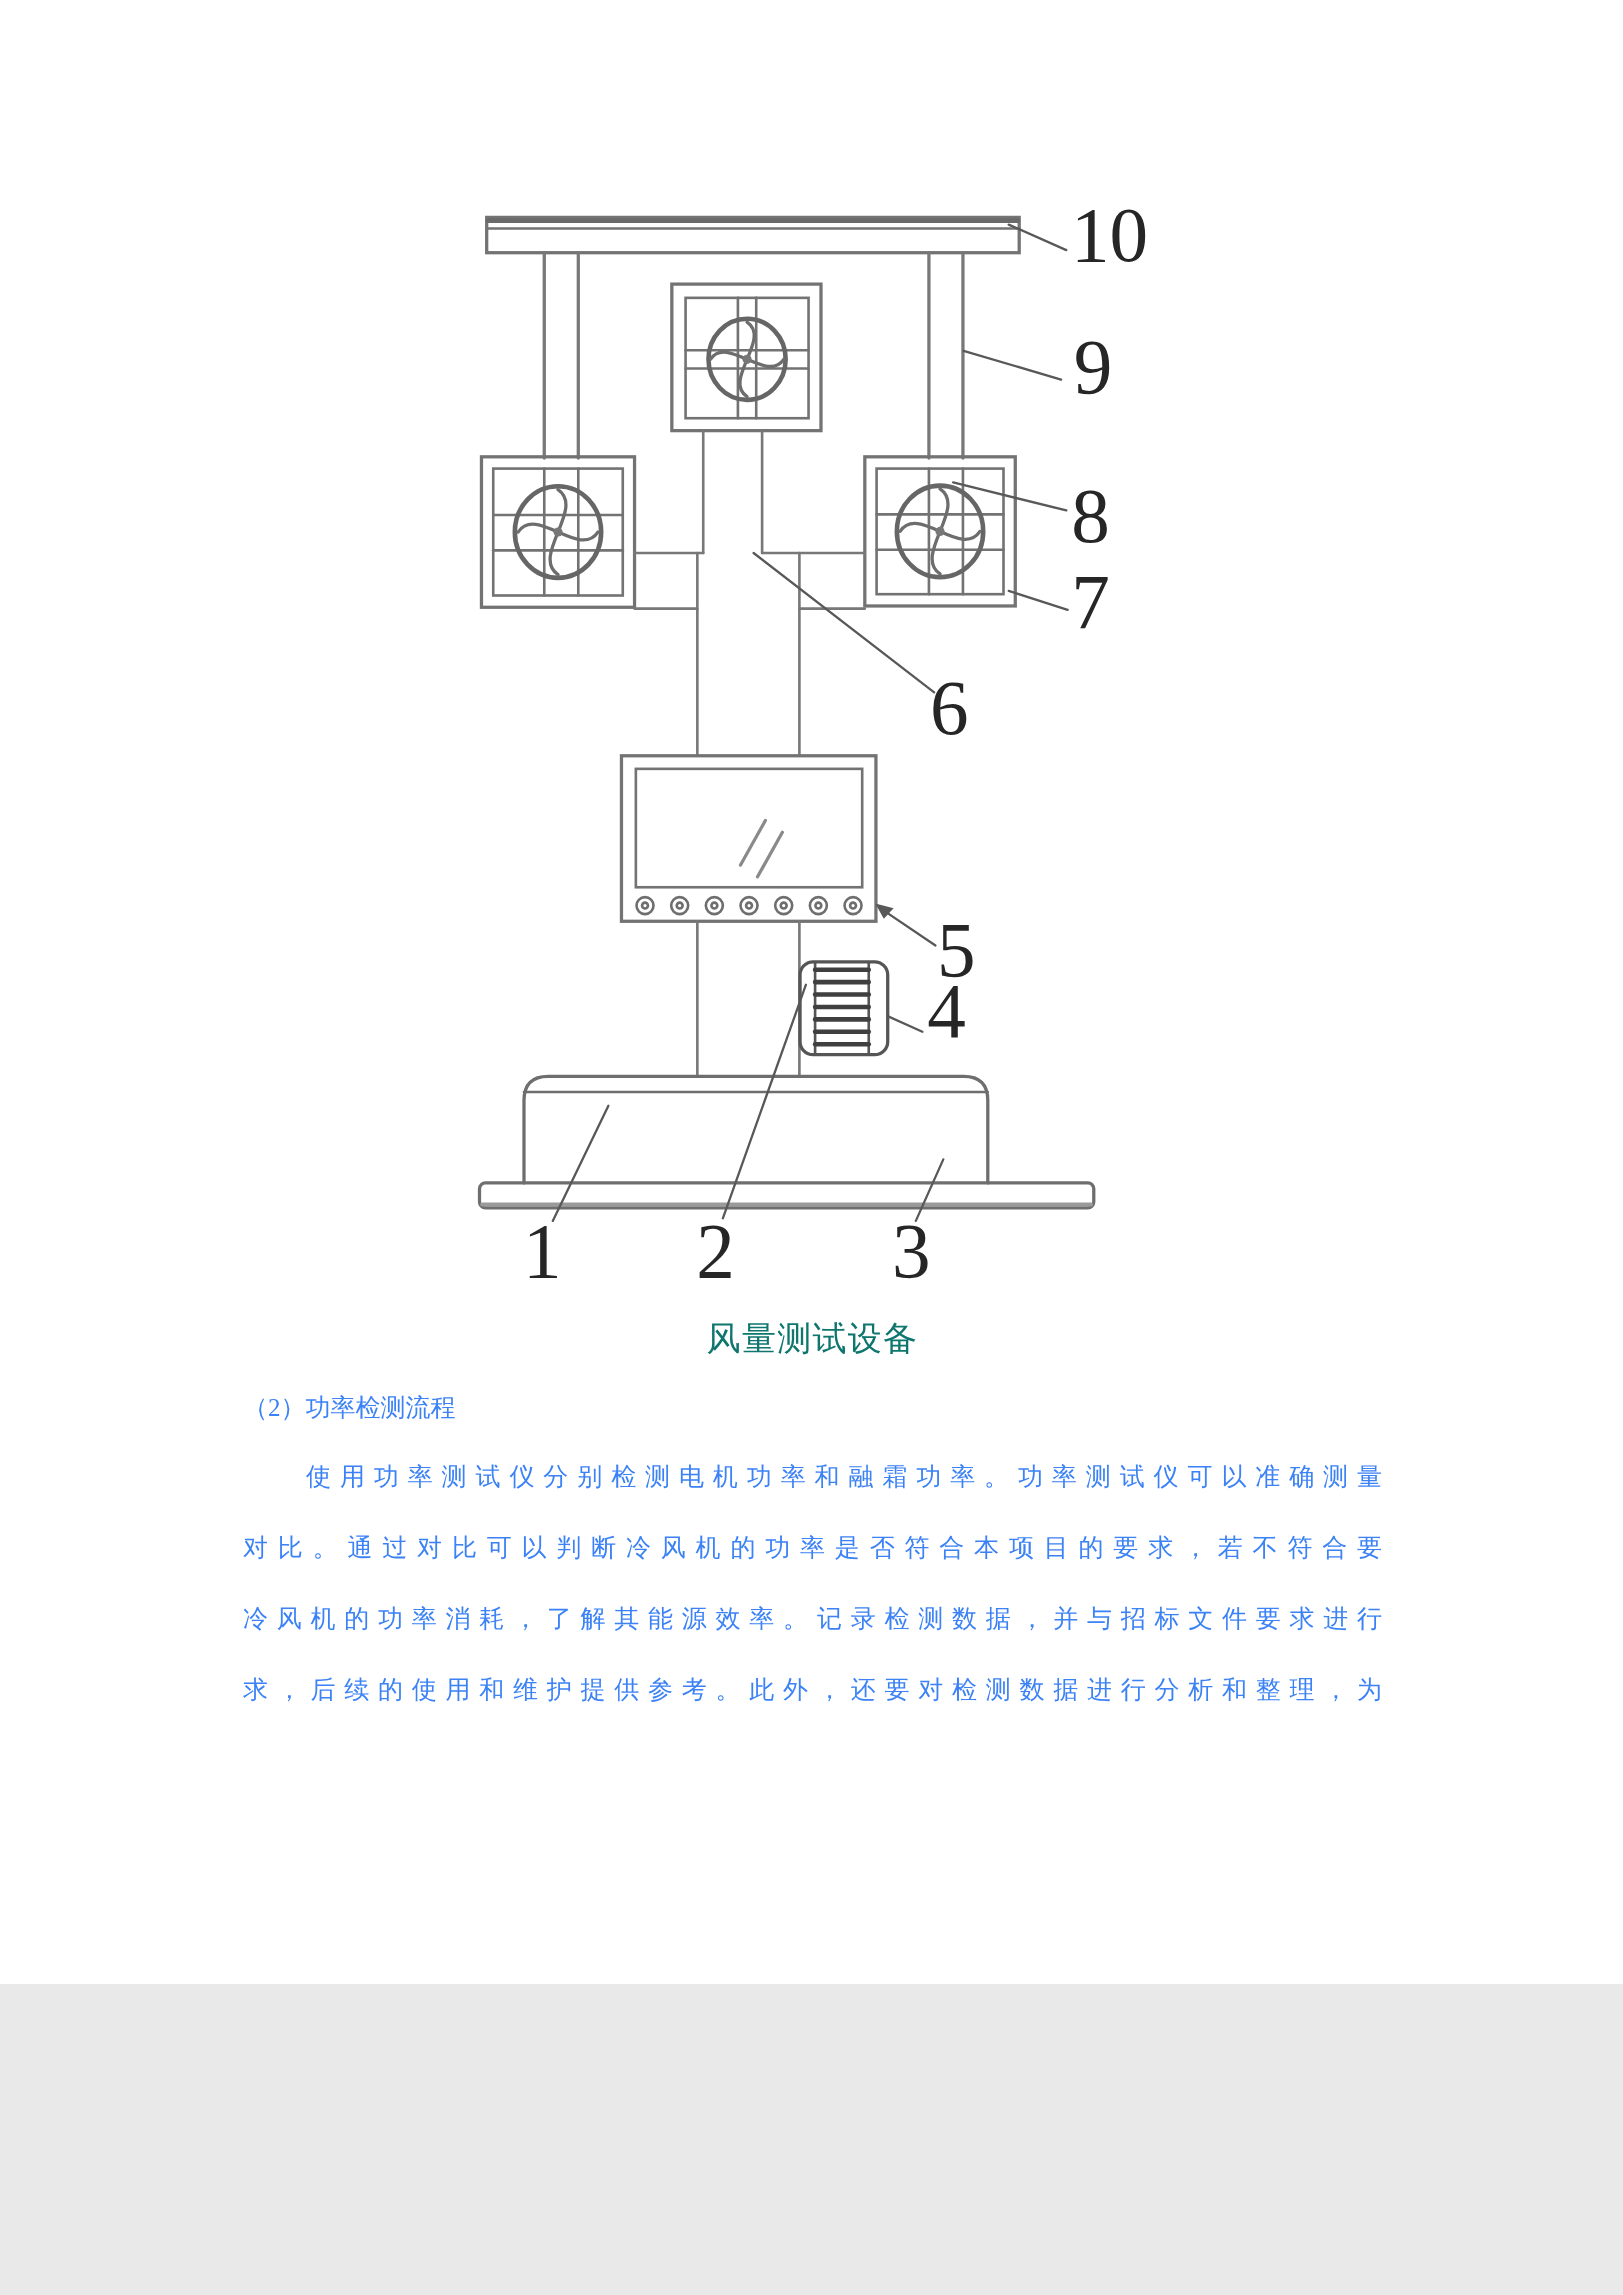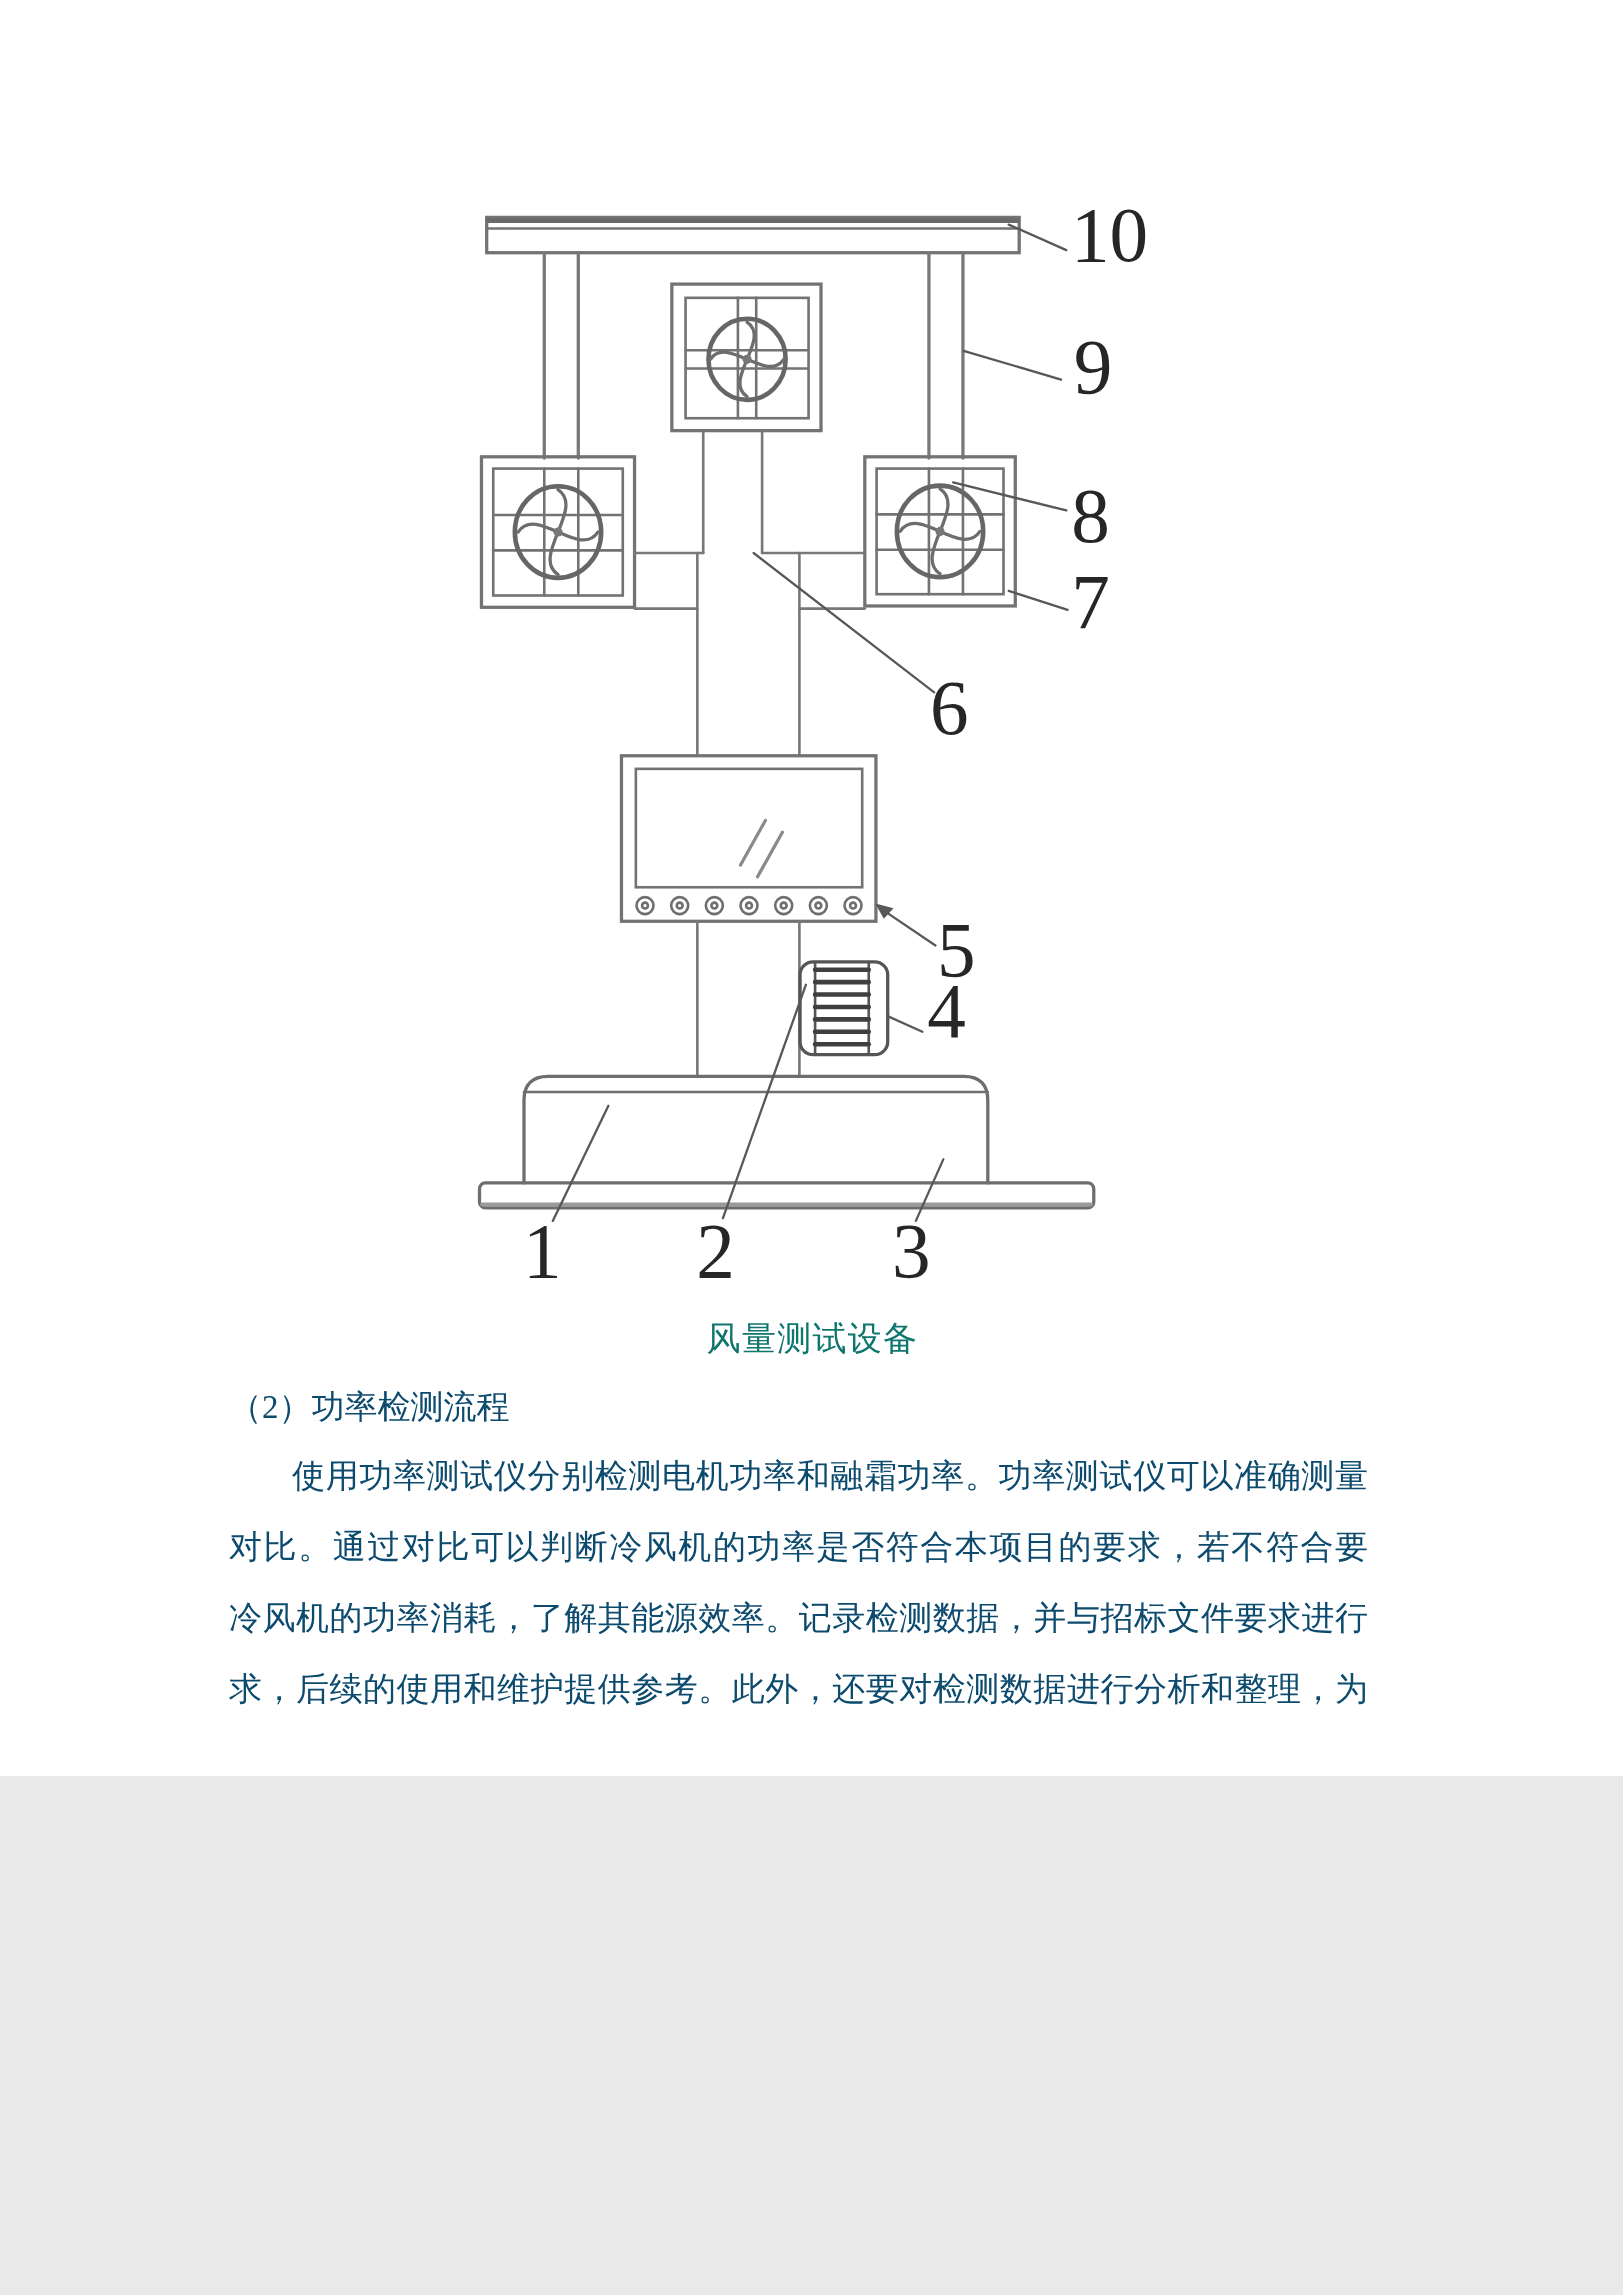--- a/index.html
+++ b/index.html
@@ -1,40 +1,40 @@
 <!DOCTYPE html>
 <html style="font-size:10.5px"><head>
 <meta charset="utf-8">
 <style>
   html,body{margin:0;padding:0;background:#e9e9e9;}
   .page{
     position:relative;
-    width:1623px;height:1776px;
+    width:1623px;height:1984px;
     background:#ffffff;
     font-family:"Liberation Serif", serif;
     overflow:hidden;
   }
   svg text.lbl{
     font-family:"Liberation Serif", serif;
     font-size:118px;
     fill:#262626;
   }
   .figure-caption{
     position:absolute;
     top:1318px;left:243px;width:1139px;
     text-align:center;
     font-size:34px;line-height:41px;
     color:#0f766e;
     letter-spacing:1.3px;
   }
   .body-text{
     position:absolute;
-    top:1372px;left:229px;width:1139px;
-    font-size:33px;line-height:71px;
-    color:#0c4a6e;
+    top:1372px;left:243px;width:1139px;
+    font-size:25px;line-height:71px;
+    color:#3b82f6;
   }
   .t-line{white-space:nowrap;}
   .t-line.just{
     white-space:normal;
     text-align:justify;
     text-align-last:justify;
     font-family:Liberation Mono, monospace;
   }
   .t-line.indent{text-indent:63px;}
 </style>

